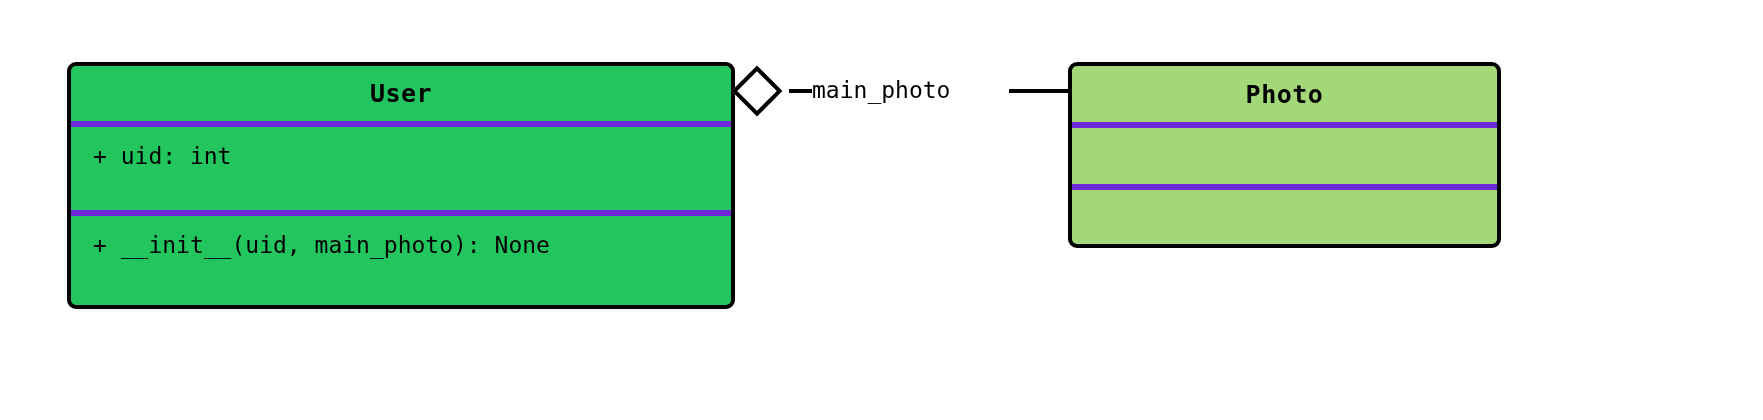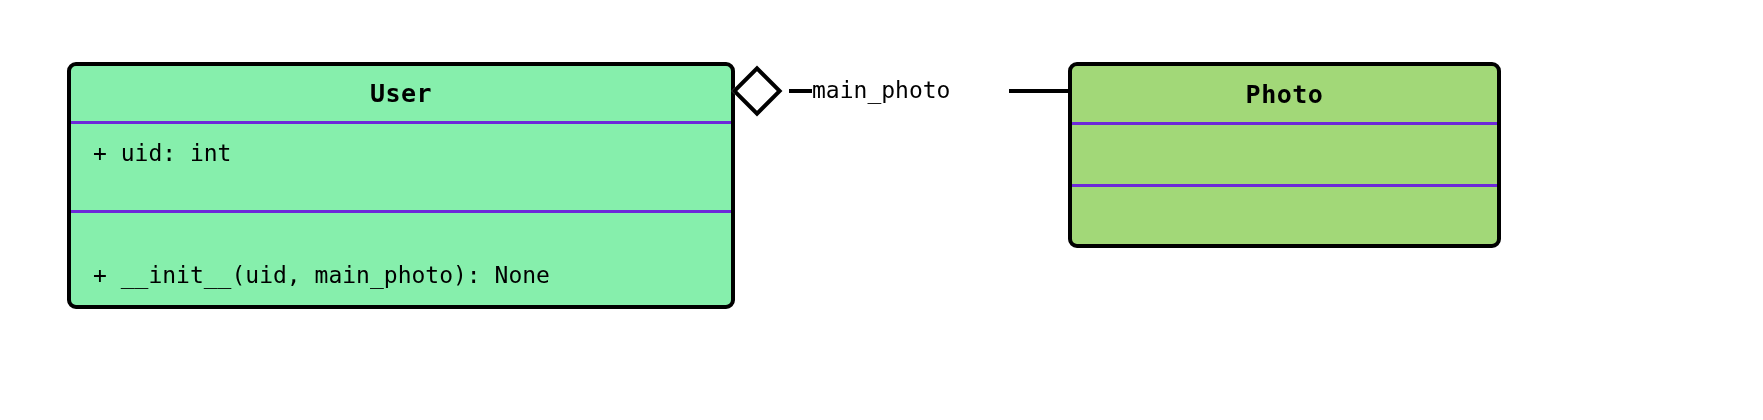--- a/index.html
+++ b/index.html
@@ -27,36 +27,36 @@
     border-radius: 9px;
     overflow: hidden;
     display: flex;
     flex-direction: column;
   }
   .uml-class.user-class {
     left: 67px;
     top: 62px;
     width: 668px;
     height: 247px;
-    background: #86efac;
+    background: #22c55e;
   }
   .uml-class.photo-class {
     left: 1068px;
     top: 62px;
     width: 433px;
     height: 186px;
     background: #a2d878;
   }
 
   .compartment {
     box-sizing: border-box;
     position: relative;
   }
   .compartment + .compartment {
-    border-top: 3px solid #6d28d9;
+    border-top: 6px solid #6d28d9;
   }
 
   .class-title {
     display: flex;
     align-items: center;
     justify-content: center;
     font-weight: bold;
     color: #000000;
     letter-spacing: 0.5px;
   }
@@ -81,21 +81,21 @@
   .photo-class .method-compartment {
     height: 60px;
   }
 
   .method-compartment {
     padding: 14px 0 14px 22px;
   }
   .user-class .method-compartment {
     height: 96px;
     display: flex;
-    align-items: flex-end;
+    align-items: flex-start;
   }
 
   .member-line {
     font-size: 23px;
     line-height: 31px;
     color: #000000;
     white-space: pre;
   }
   .member-line .type-bold {
     font-weight: bold;

